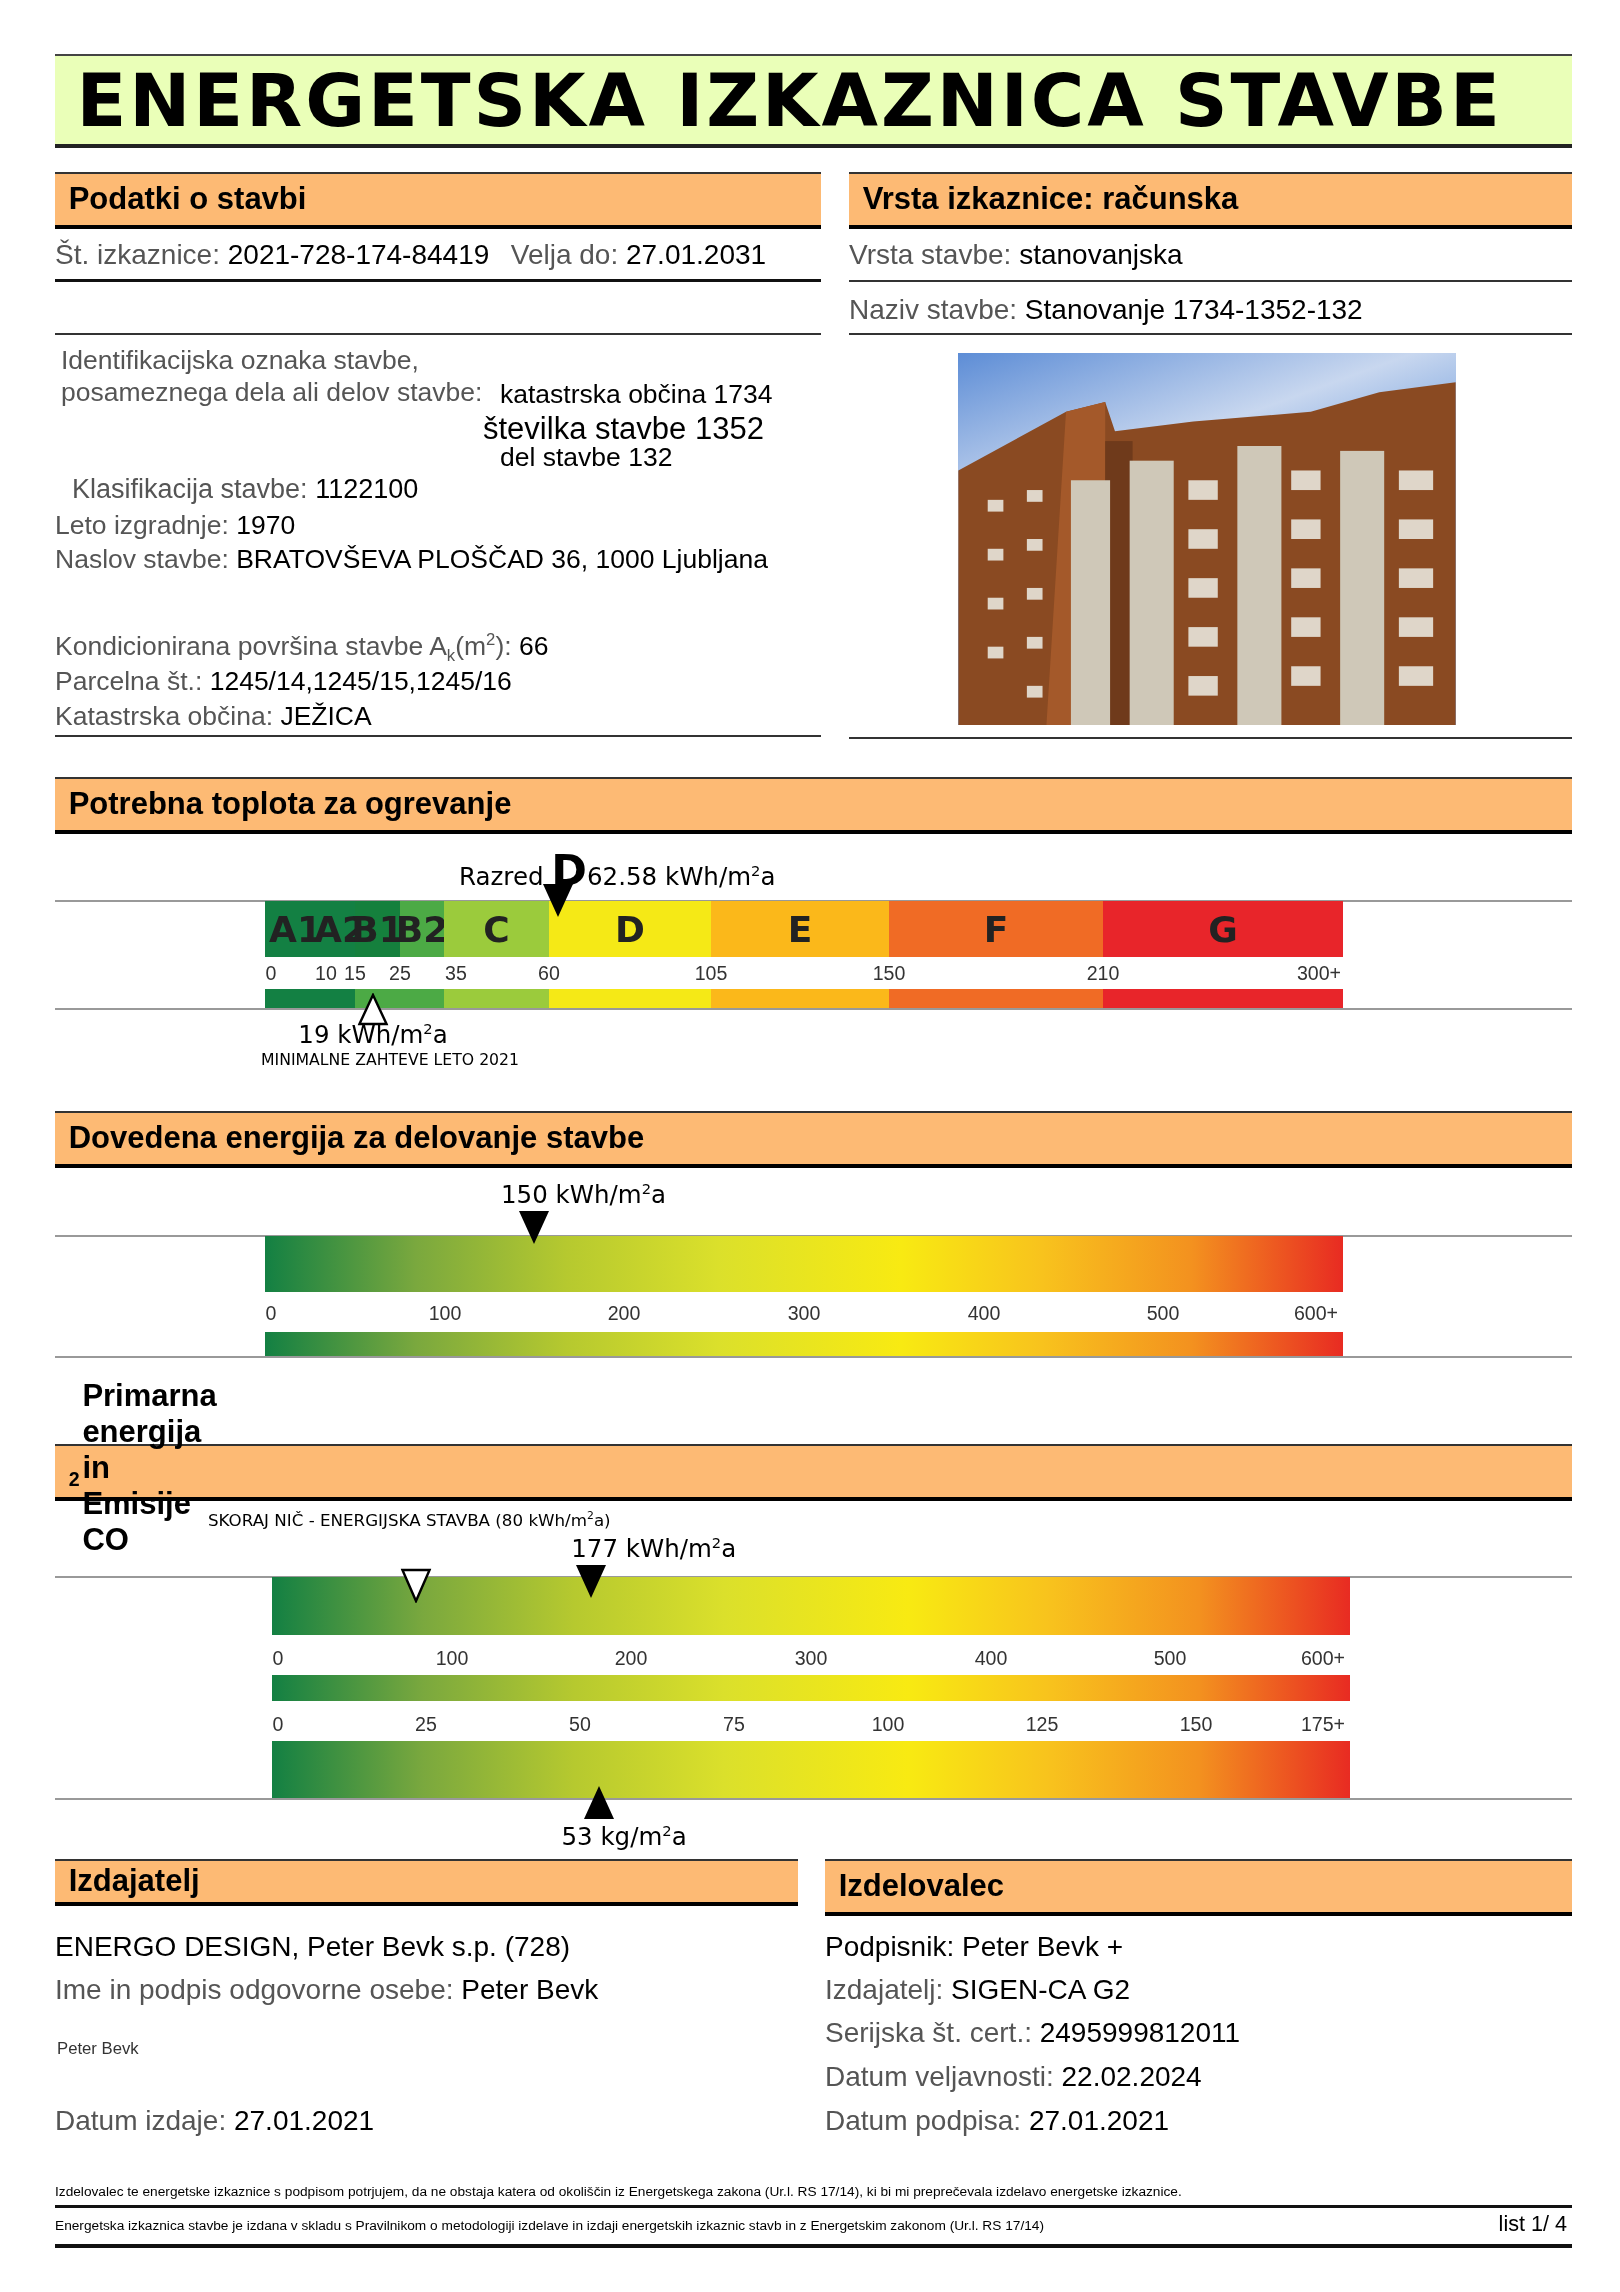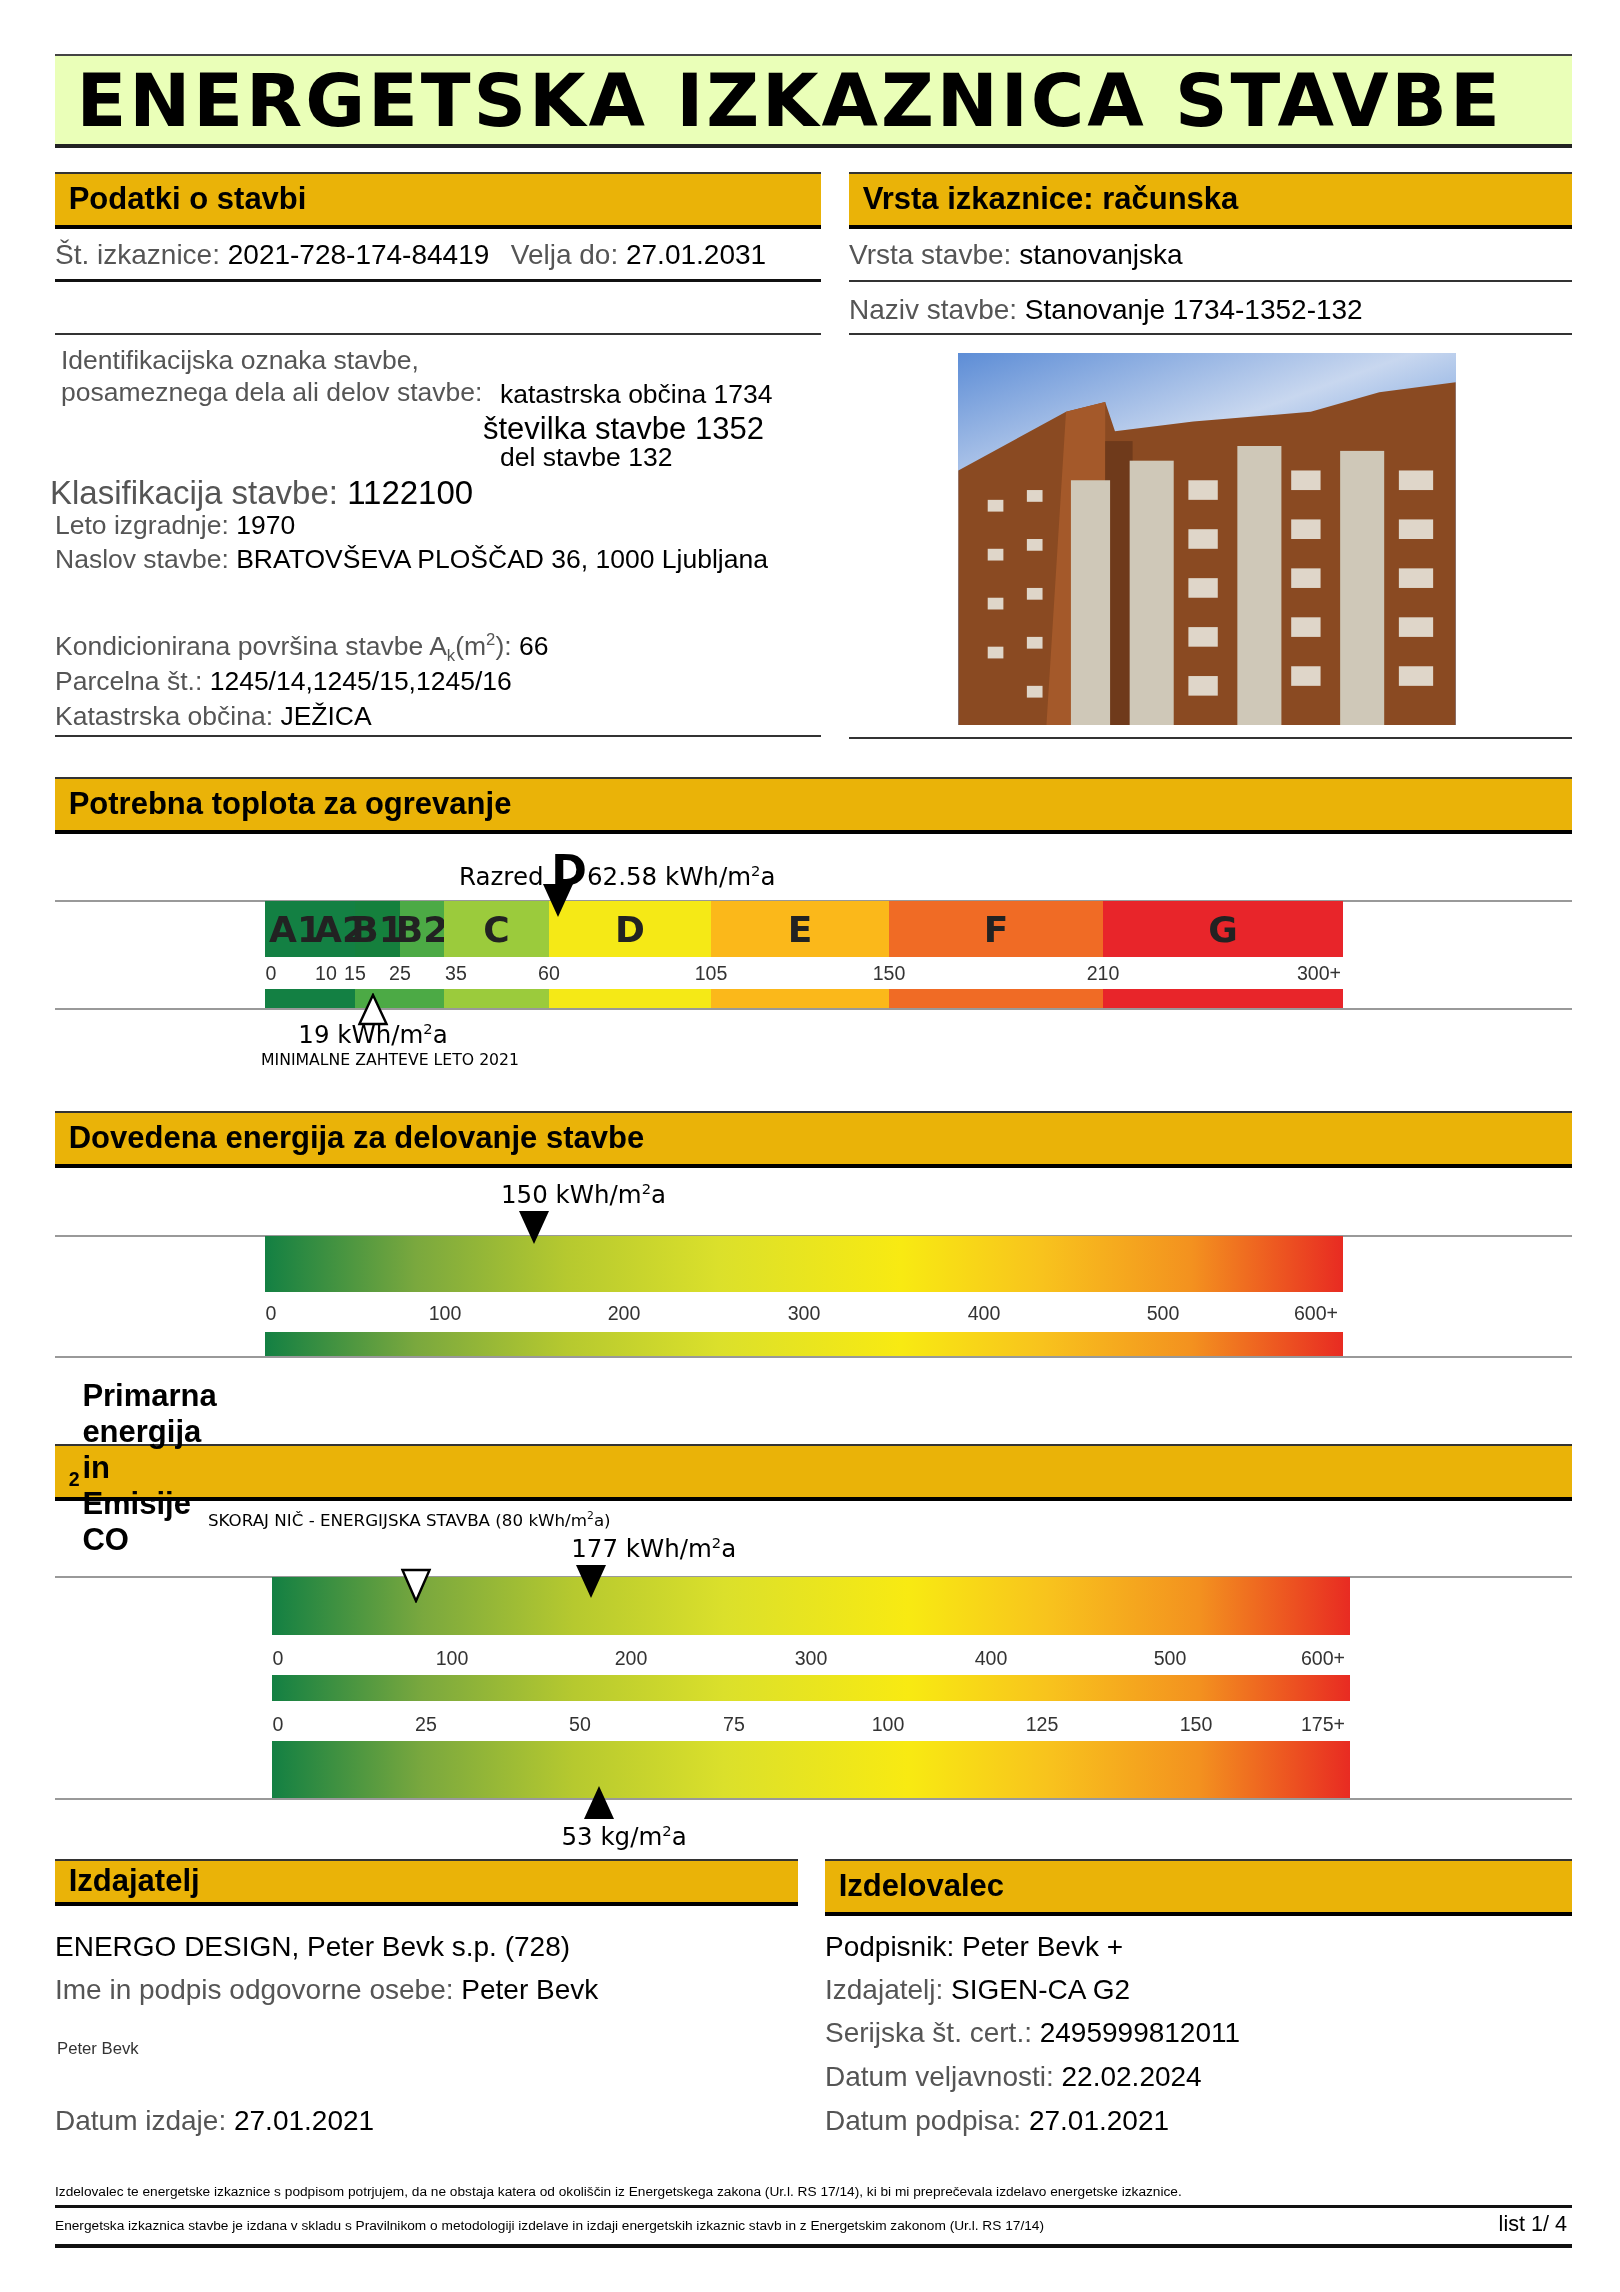--- a/index.html
+++ b/index.html
@@ -1,20 +1,20 @@
 <!DOCTYPE html>
 <html><head>
 <meta charset="utf-8">
 <style>
   html, body { margin:0; padding:0; background:#fff; }
   body { width:1620px; height:2293px; position:relative; font-family:"Liberation Sans", sans-serif; color:#000; overflow:hidden; }
   .abs { position:absolute; }
   .lbl { color:#555; }
   .val { color:#000; }
-  .hdr { position:absolute; background:#eab308; border-top:2.9px solid #333; border-bottom:4.9px solid #000; box-sizing:border-box; }
+  .hdr { position:absolute; background:#fdba74; border-top:2.9px solid #333; border-bottom:4.9px solid #000; box-sizing:border-box; }
   .hdr span { position:absolute; left:13.7px; font-weight:bold; font-size:31px; top:50%; transform:translateY(-52%); font-family:"Liberation Sans", sans-serif; }
   .rule { position:absolute; height:2px; background:#333; }
   .txt { position:absolute; font-size:28px; white-space:nowrap; }
   .title-band { position:absolute; left:55px; top:54px; width:1517px; height:94px; background:#eaffb8; border-top:2.9px solid #444; border-bottom:4.9px solid #222; box-sizing:border-box; }
   .title-band span { position:absolute; left:21.6px; top:0; font-family:"DejaVu Sans", sans-serif; font-weight:bold; font-size:73px; letter-spacing:2.9px; line-height:90px; }
   .scale-line { position:absolute; height:2px; background:#999; }
   .cls { position:absolute; display:flex; align-items:center; justify-content:center; font-family:"DejaVu Sans", sans-serif; font-weight:bold; font-size:36px; color:#222; }
   .tick { position:absolute; font-size:19.6px; color:#333; transform:translateX(-50%); white-space:nowrap; }
   .tri-down { position:absolute; width:0; height:0; border-left:15.7px solid transparent; border-right:15.7px solid transparent; border-top:33px solid #000; transform:translateX(-50%); }
   .tri-up { position:absolute; width:0; height:0; border-left:15.7px solid transparent; border-right:15.7px solid transparent; border-bottom:33px solid #000; transform:translateX(-50%); }
@@ -41,21 +41,21 @@
 </div>
 <div class="rule" style="left:55px;top:279px;width:766px;height:2.9px;background:#111;"></div>
 <div class="rule" style="left:55px;top:333px;width:766px;"></div>
 
 <div class="txt lbl" style="left:61px;top:345px;font-size:26.5px;">Identifikacijska oznaka stavbe,</div>
 <div class="txt lbl" style="left:61px;top:377px;font-size:26.5px;">posameznega dela ali delov stavbe:</div>
 <div class="txt val" style="left:500px;top:379px;font-size:26.5px;">katastrska občina 1734</div>
 <div class="txt val" style="left:483px;top:411px;font-size:31px;">številka stavbe 1352</div>
 <div class="txt val" style="left:500px;top:442px;font-size:26.5px;">del stavbe 132</div>
 
-<div class="txt" style="left:50px;top:474px;font-size:33px;">
+<div class="txt" style="left:72px;top:474px;font-size:27px;">
   <span class="lbl">Klasifikacija stavbe:</span>
   <span class="val">1122100</span>
 </div>
 <div class="txt" style="left:55px;top:510px;font-size:26.5px;">
   <span class="lbl">Leto izgradnje:</span>
   <span class="val">1970</span>
 </div>
 <div class="txt" style="left:55px;top:544px;font-size:26.5px;">
   <span class="lbl">Naslov stavbe:</span>
   <span class="val">BRATOVŠEVA PLOŠČAD 36, 1000 Ljubljana</span>

